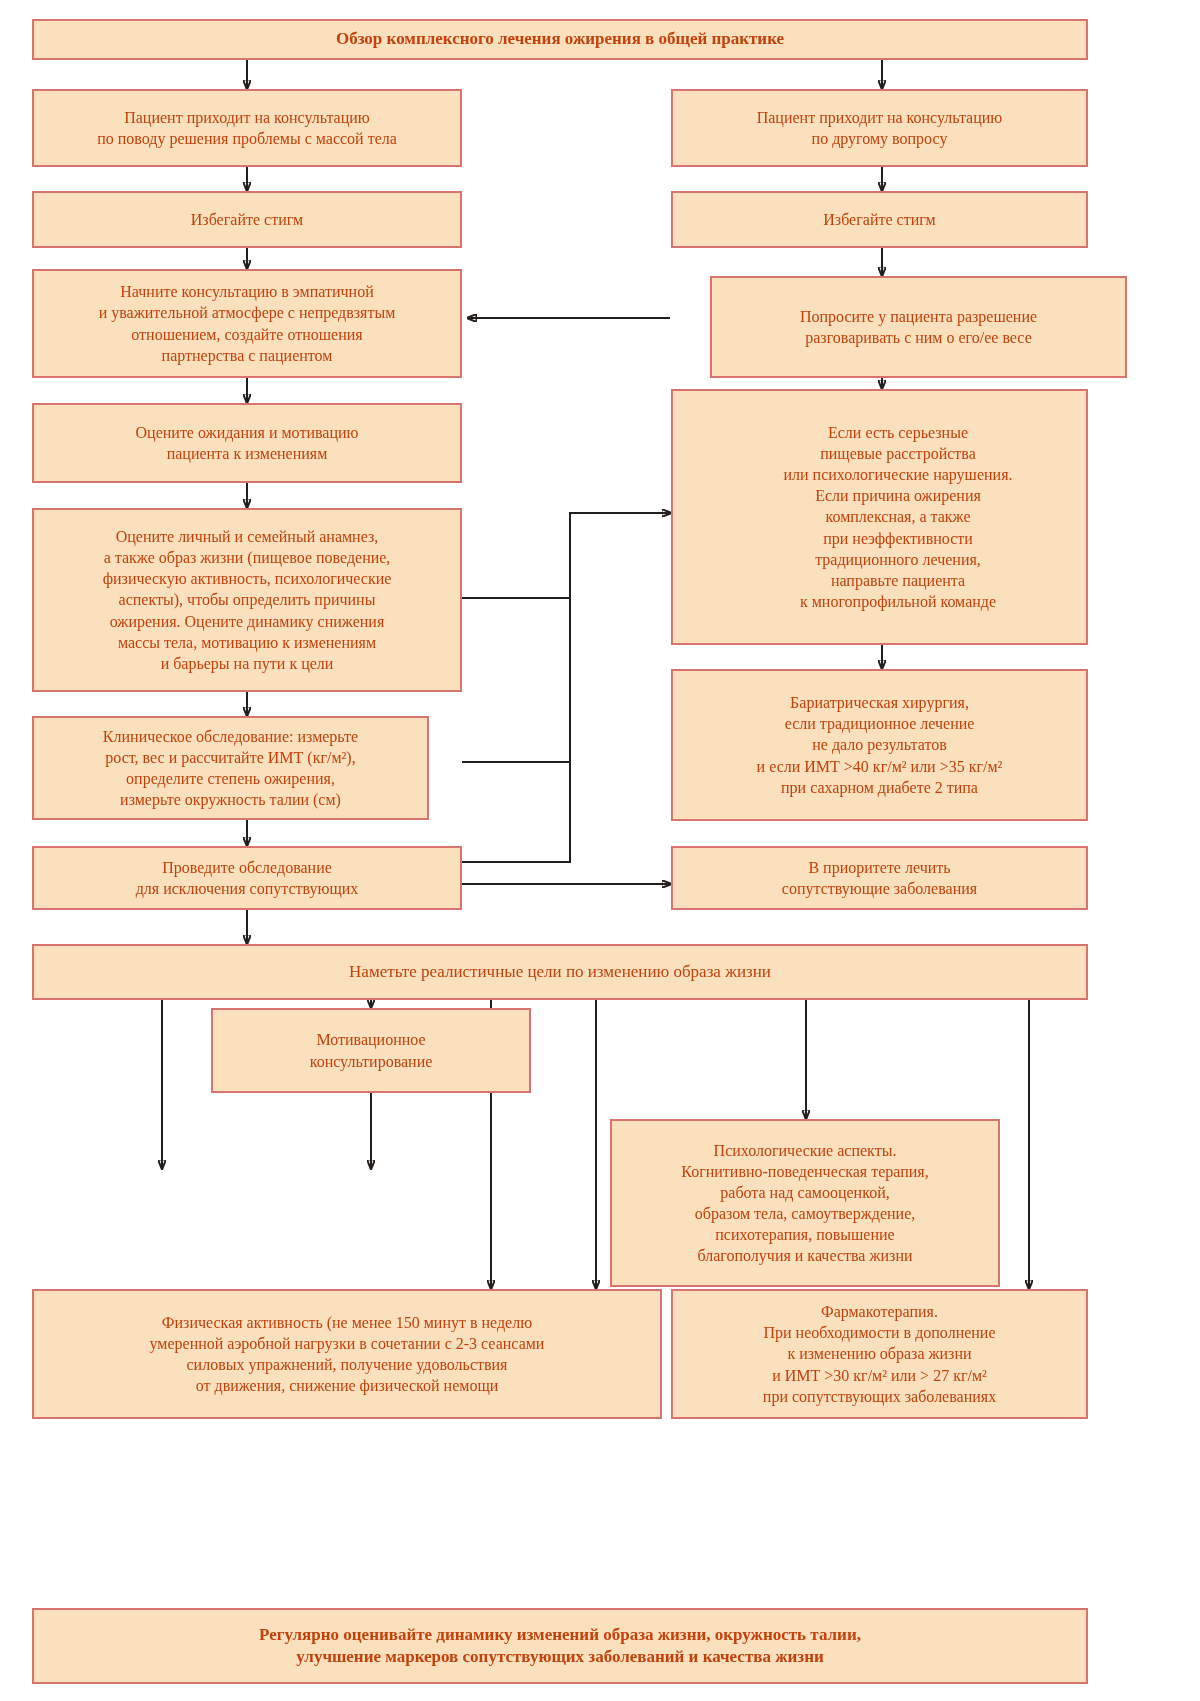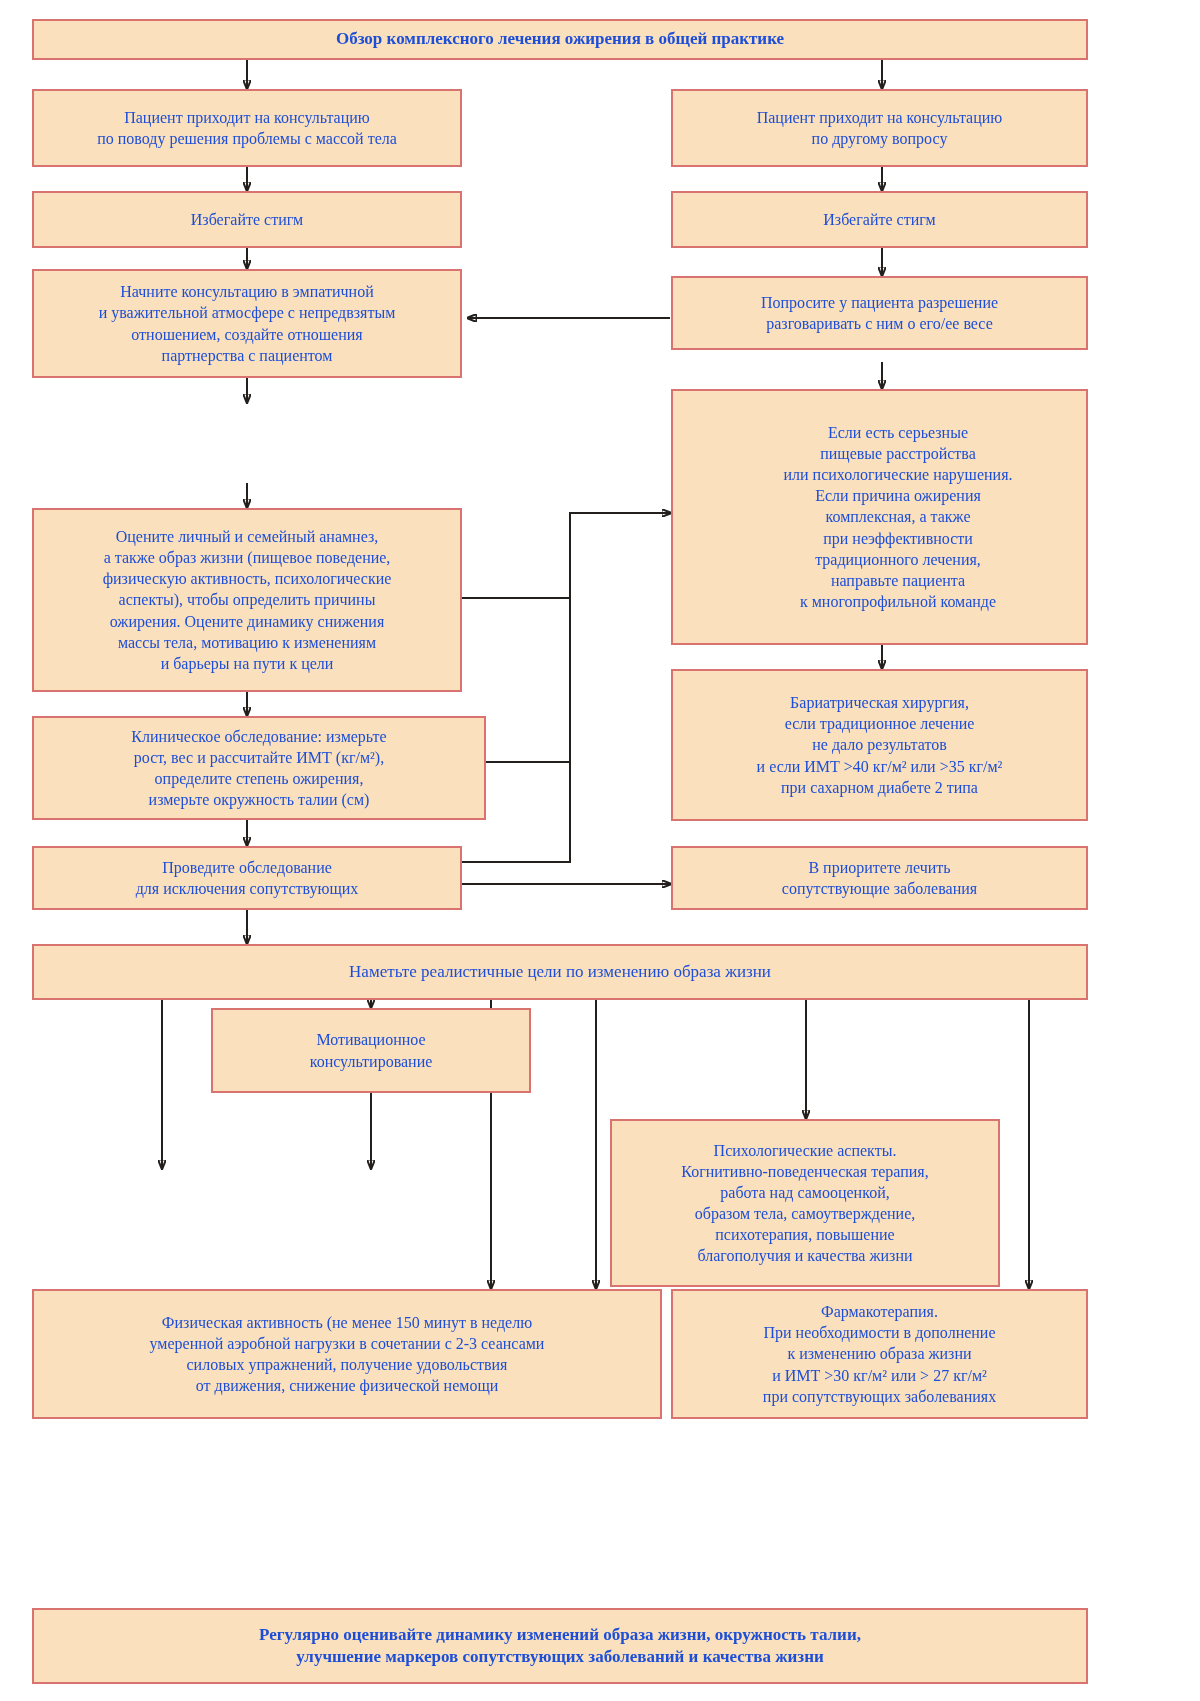--- a/index.html
+++ b/index.html
@@ -7,21 +7,21 @@
   #canvas{position:relative;width:1200px;height:1701px;background:#fff;overflow:hidden;}
   .box{
     position:absolute;
     box-sizing:border-box;
     background:#fae0bc;
     border:2px solid #d9736f;
     display:flex;
     align-items:center;
     justify-content:center;
     text-align:center;
-    color:#1d4ed8;
+    color:#c2410c;
     font-family:"Liberation Serif", serif;
     line-height:1.32;
     padding:4px 8px;
   }
   .box .txt{display:block;width:100%;}
   .bold{font-weight:bold;}
   .f17{font-size:17px;}
   .f16{font-size:16px;}
   svg.edges{position:absolute;left:0;top:0;width:1200px;height:1701px;pointer-events:none;}
   svg.edges line, svg.edges path{stroke:#231f1c;stroke-width:2;fill:none;}
@@ -97,53 +97,57 @@
     <span class="txt">Избегайте стигм</span>
   </div>
 
   <div class="box f16" style="left:32px;top:269px;width:430px;height:109px;">
     <span class="txt" style="white-space:pre-line;">Начните консультацию в эмпатичной
 и уважительной атмосфере с непредвзятым
 отношением, создайте отношения
 партнерства с пациентом</span>
   </div>
 
+  <div class="box f16" style="left:32px;top:403px;width:430px;height:80px;">
+    <span class="txt" style="white-space:pre-line;">Оцените ожидания и мотивацию
+пациента к изменениям</span>
+  </div>
 
   <div class="box f16" style="left:32px;top:508px;width:430px;height:184px;">
     <span class="txt" style="white-space:pre-line;">Оцените личный и семейный анамнез,
 а также образ жизни (пищевое поведение,
 физическую активность, психологические
 аспекты), чтобы определить причины
 ожирения. Оцените динамику снижения
 массы тела, мотивацию к изменениям
 и барьеры на пути к цели</span>
   </div>
 
-  <div class="box f16" style="left:32px;top:716px;width:454px;height:104px;">
+  <div class="box f16" style="left:32px;top:716px;width:397px;height:104px;">
     <span class="txt" style="white-space:pre-line;">Клиническое обследование: измерьте
 рост, вес и рассчитайте ИМТ (кг/м²),
 определите степень ожирения,
 измерьте окружность талии (см)</span>
   </div>
 
   <div class="box f16" style="left:32px;top:846px;width:430px;height:64px;">
     <span class="txt" style="white-space:pre-line;text-align:center;">Проведите обследование
 для исключения сопутствующих</span>
   </div>
 
   <div class="box f16" style="left:671px;top:89px;width:417px;height:78px;">
     <span class="txt" style="white-space:pre-line;">Пациент приходит на консультацию
 по другому вопросу</span>
   </div>
 
   <div class="box f16" style="left:671px;top:191px;width:417px;height:57px;">
     <span class="txt">Избегайте стигм</span>
   </div>
 
-  <div class="box f16" style="left:671px;top:276px;width:417px;height:74px;">
+  <div class="box f16" style="left:710px;top:276px;width:417px;height:102px;">
     <span class="txt" style="white-space:pre-line;">Попросите у пациента разрешение
 разговаривать с ним о его/ее весе</span>
   </div>
 
   <div class="box f16" style="left:671px;top:389px;width:417px;height:256px;padding-left:45px;">
     <span class="txt" style="white-space:pre-line;">Если есть серьезные
 пищевые расстройства
 или психологические нарушения.
 Если причина ожирения
 комплексная, а также

